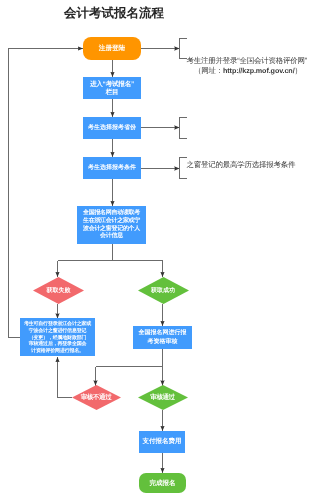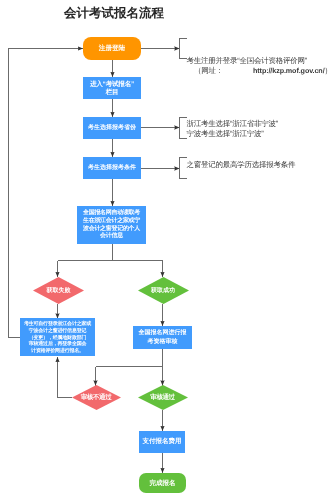--- a/index.html
+++ b/index.html
@@ -140,25 +140,21 @@
   <div class="node blue" style="left:139px;top:431px;width:46px;height:22px;font-size:6.5px;line-height:8.4px;">
     <b>支付报名费用</b>
   </div>
 
   <div class="node greenpill" style="left:139px;top:473px;width:47px;height:20px;font-size:6.5px;line-height:9px;">
     <b>完成报名</b>
   </div>
 
   <div class="ann" style="left:186.5px;top:56px;font-size:7.5px;letter-spacing:-0.25px;line-height:10px;">
     <div>考生注册并登录“全国会计资格评价网”</div>
-    <div style="padding-left:7.5px;"><span>（网址：</span><span style="font-weight:bold;letter-spacing:-0.1px;font-size:7.2px;margin-left:30px;">http://kzp.mof.gov.cn/</span><span>）</span></div>
+    <div style="padding-left:7.5px;"><span>（网址：</span><span style="font-weight:bold;letter-spacing:-0.1px;font-size:7.2px;">http://kzp.mof.gov.cn/</span><span>）</span></div>
   </div>
 
-  <div class="ann" style="left:186.5px;top:119px;font-size:7.5px;letter-spacing:-0.25px;line-height:9.8px;">
-    <div>浙江考生选择“浙江省非宁波”</div>
-    <div>宁波考生选择“浙江宁波”</div>
-  </div>
 
   <div class="ann" style="left:186.5px;top:160px;font-size:7.5px;letter-spacing:-0.25px;line-height:9.8px;">
     <div>之窗登记的最高学历选择报考条件</div>
   </div>
 
 </div>
 
 </body></html>

